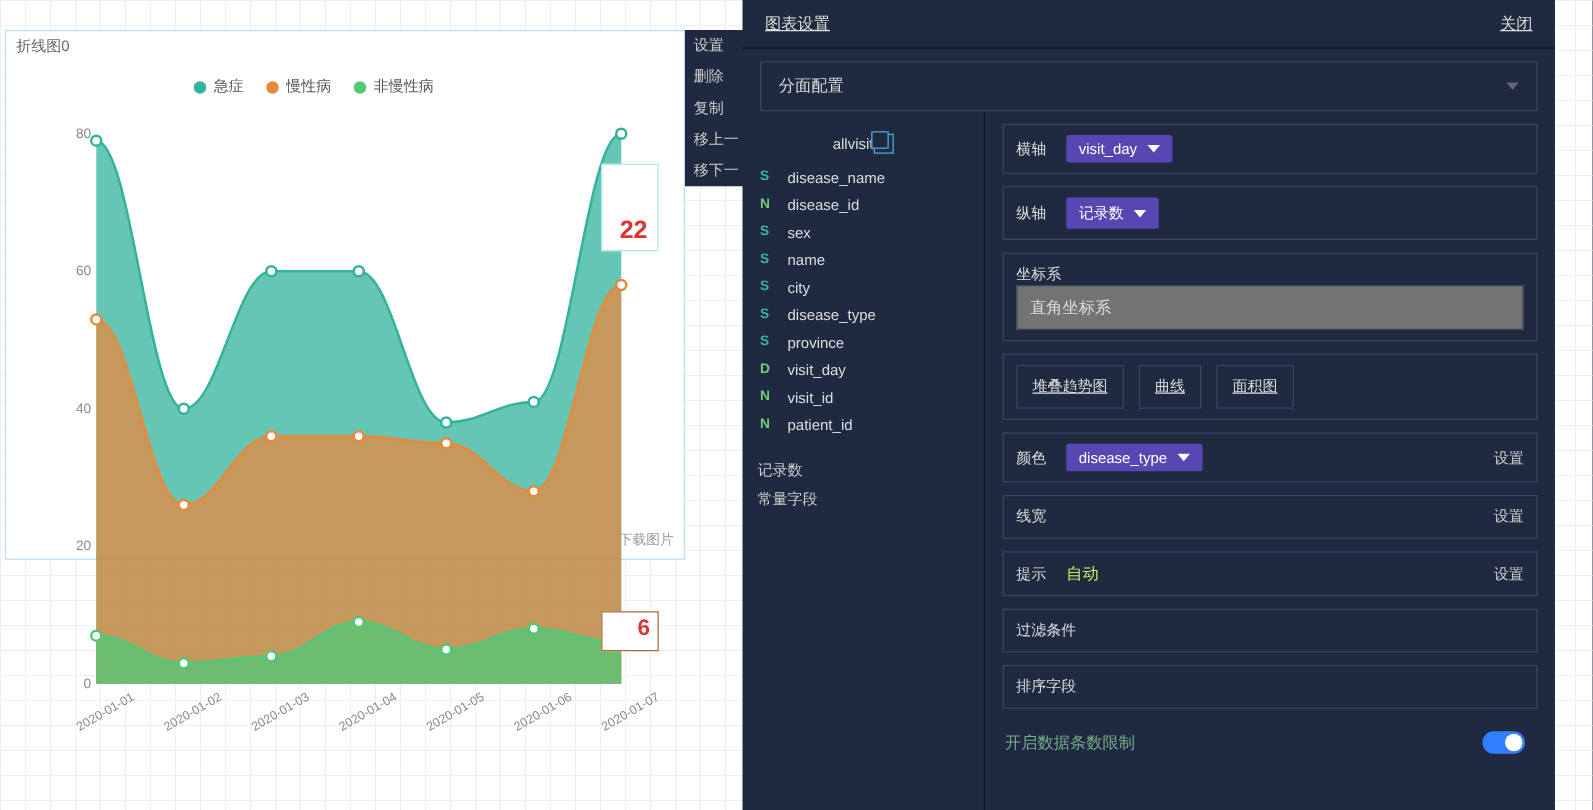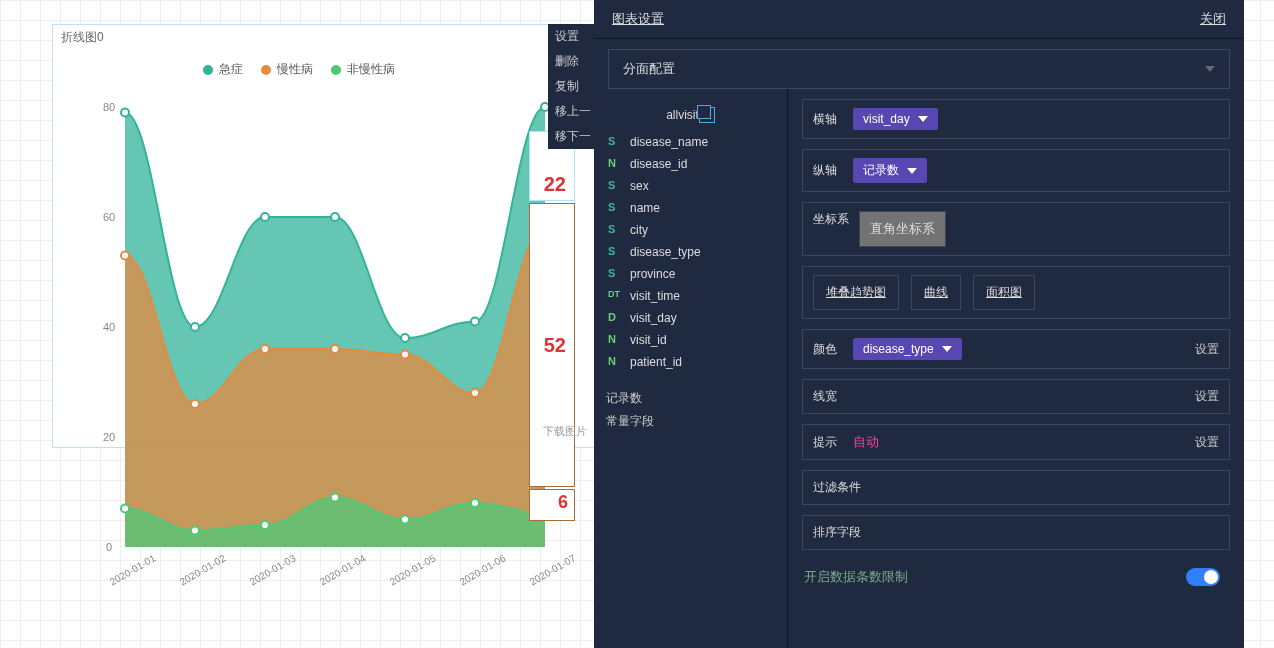--- a/index.html
+++ b/index.html
@@ -21,21 +21,20 @@
   background-size: 20px 20px;
 }
 .chart-panel {
   position: absolute;
   left: 4px;
   top: 24px;
   width: 544px;
   height: 424px;
   background: #fff;
   border: 1px solid #bcdffb;
-  margin-left: 48px;
 }
 .chart-title {
   position: absolute;
   left: 8px;
   top: 4px;
   color: #666;
   font-size: 12px;
 }
 .legend {
   position: absolute;
@@ -59,21 +58,21 @@
   position: absolute;
   left: 28px;
   top: 0;
   width: 420px;
   height: 440px;
 }
 .y-tick {
   position: absolute;
   left: -28px;
   width: 24px;
-  text-align: center;
+  text-align: right;
   font-size: 11px;
   color: #888;
   transform: translateY(-50%);
 }
 .x-tick {
   position: absolute;
   bottom: -32px;
   font-size: 10px;
   color: #888;
   transform: rotate(-30deg) translateX(-20px);
@@ -195,21 +194,21 @@
 .extra-fields div { padding: 3px 0; cursor: pointer; }
 .config-col { flex: 1; padding: 10px 14px; overflow-y: auto; }
 .cfg-box {
   border: 1px solid #3a4560;
   padding: 8px 10px;
   margin-bottom: 10px;
   display: flex;
   align-items: center;
   gap: 10px;
 }
-.cfg-box.stack { flex-direction: row; align-items: stretch; gap: 10px; }
+.cfg-box.stack { flex-direction: column; align-items: stretch; gap: 0; }
 .cfg-label { font-size: 12px; min-width: 30px; }
 .pill {
   background: #5846b2;
   padding: 4px 10px;
   border-radius: 2px;
   display: inline-flex;
   align-items: center;
   gap: 8px;
   cursor: pointer;
   color: #fff;
@@ -305,23 +304,20 @@
           <circle cx="280" cy="412.5" r="4" fill="#fff" stroke="#4fc978" stroke-width="2"></circle>
           <circle cx="350" cy="396" r="4" fill="#fff" stroke="#4fc978" stroke-width="2"></circle>
           <circle cx="420" cy="407" r="4" fill="#fff" stroke="#4fc978" stroke-width="2"></circle>
         </svg>
     <div class="y-tick" style="top: 440px;">0</div><div class="y-tick" style="top: 330px;">20</div><div class="y-tick" style="top: 220px;">40</div><div class="y-tick" style="top: 110px;">60</div><div class="y-tick" style="top: 0px;">80</div><div class="x-tick" style="left: 0px;">2020-01-01</div><div class="x-tick" style="left: 70px;">2020-01-02</div><div class="x-tick" style="left: 140px;">2020-01-03</div><div class="x-tick" style="left: 210px;">2020-01-04</div><div class="x-tick" style="left: 280px;">2020-01-05</div><div class="x-tick" style="left: 350px;">2020-01-06</div><div class="x-tick" style="left: 420px;">2020-01-07</div></div>
   </div>
 
   <div class="tooltip-box" style="left:476px; top:106px; height:70px; border-color:#aee6f5; color:#d33; display:flex; align-items:flex-end; justify-content:flex-end;">
     <span>22</span>
   </div>
-  <div class="tooltip-box" style="left:476px; top:178px; height:284px; border-color:#a96b3a; color:#d33; display:flex; align-items:center; justify-content:flex-end;">
-    <span>52</span>
-  </div>
   <div class="tooltip-box" style="left:476px; top:464px; height:32px; border-color:#a96b3a; color:#d33; padding:2px 6px; font-size:18px;">
     <span>6</span>
   </div>
 
   <div class="download-label">下载图片</div>
 </div>
 
 <div class="context-menu">
   <div>设置</div>
   <div>删除</div>
@@ -372,24 +368,20 @@
           </li>
           <li>
             <span class="field-type ft-S">S</span>
             <span>disease_type</span>
           </li>
           <li>
             <span class="field-type ft-S">S</span>
             <span>province</span>
           </li>
           <li>
-            <span class="field-type ft-DT">DT</span>
-            <span>visit_time</span>
-          </li>
-          <li>
             <span class="field-type ft-D">D</span>
             <span>visit_day</span>
           </li>
           <li>
             <span class="field-type ft-N">N</span>
             <span>visit_id</span>
           </li>
           <li>
             <span class="field-type ft-N">N</span>
             <span>patient_id</span>
@@ -440,21 +432,21 @@
         <span class="cfg-right-action">设置</span>
       </div>
 
       <div class="cfg-box">
         <span class="cfg-label">线宽</span>
         <span class="cfg-right-action">设置</span>
       </div>
 
       <div class="cfg-box">
         <span class="cfg-label">提示</span>
-        <span style="color:#ec4899">自动</span>
+        <span style="color:#bef264">自动</span>
         <span class="cfg-right-action">设置</span>
       </div>
 
       <div class="cfg-box">
         <span class="cfg-label">过滤条件</span>
       </div>
 
       <div class="cfg-box">
         <span class="cfg-label">排序字段</span>
       </div>

